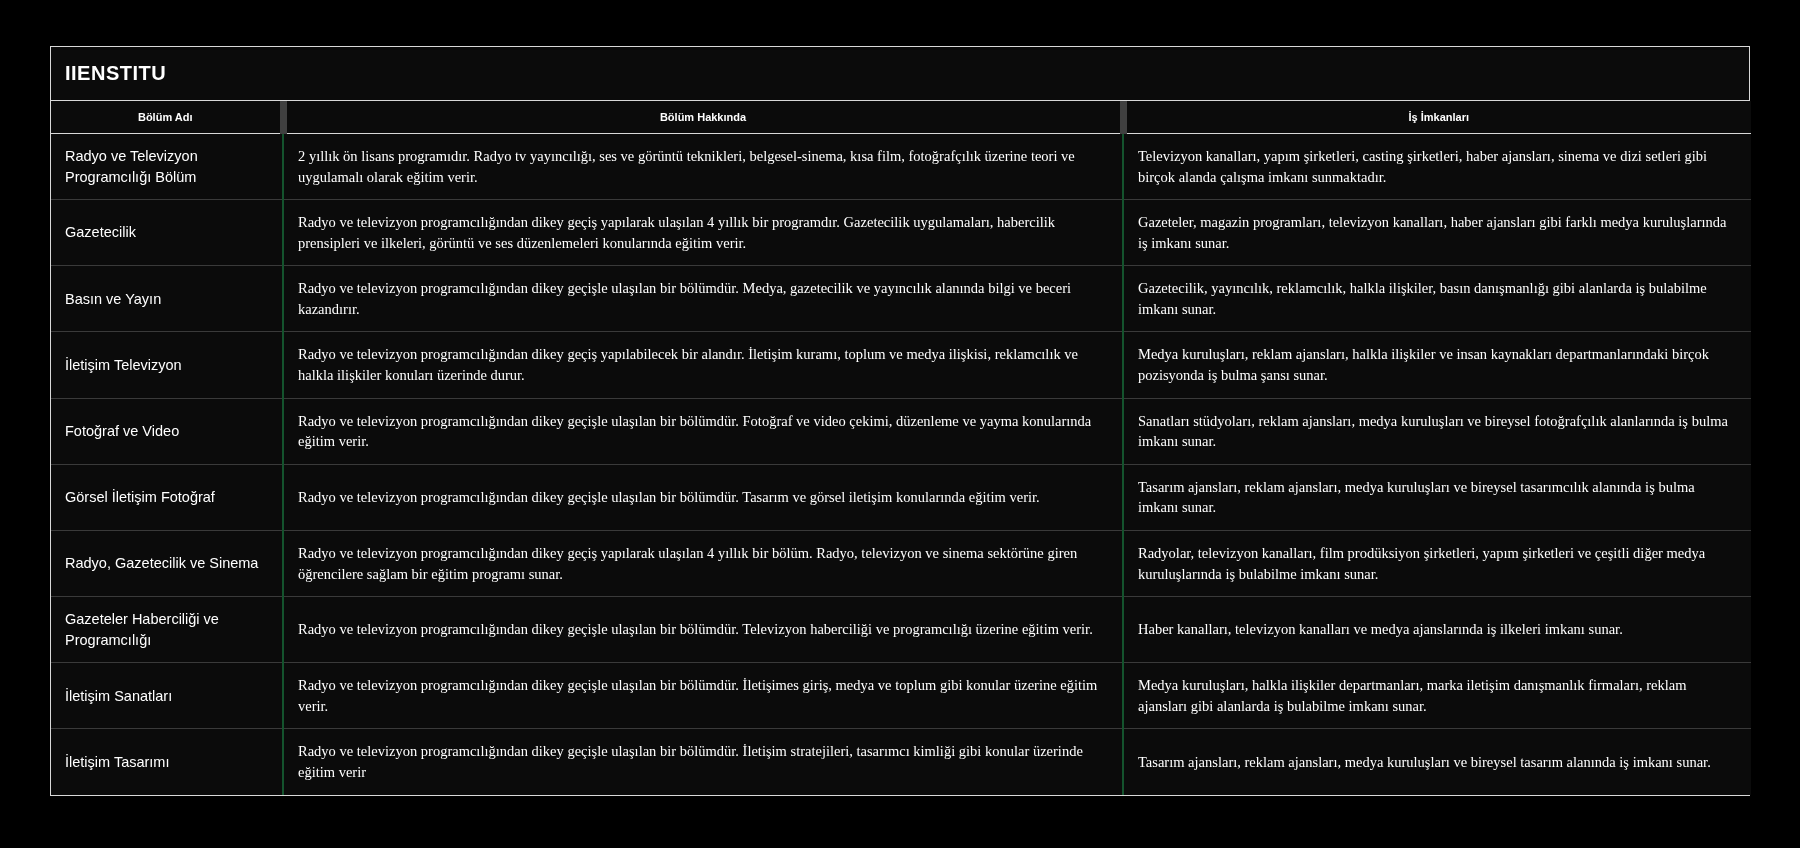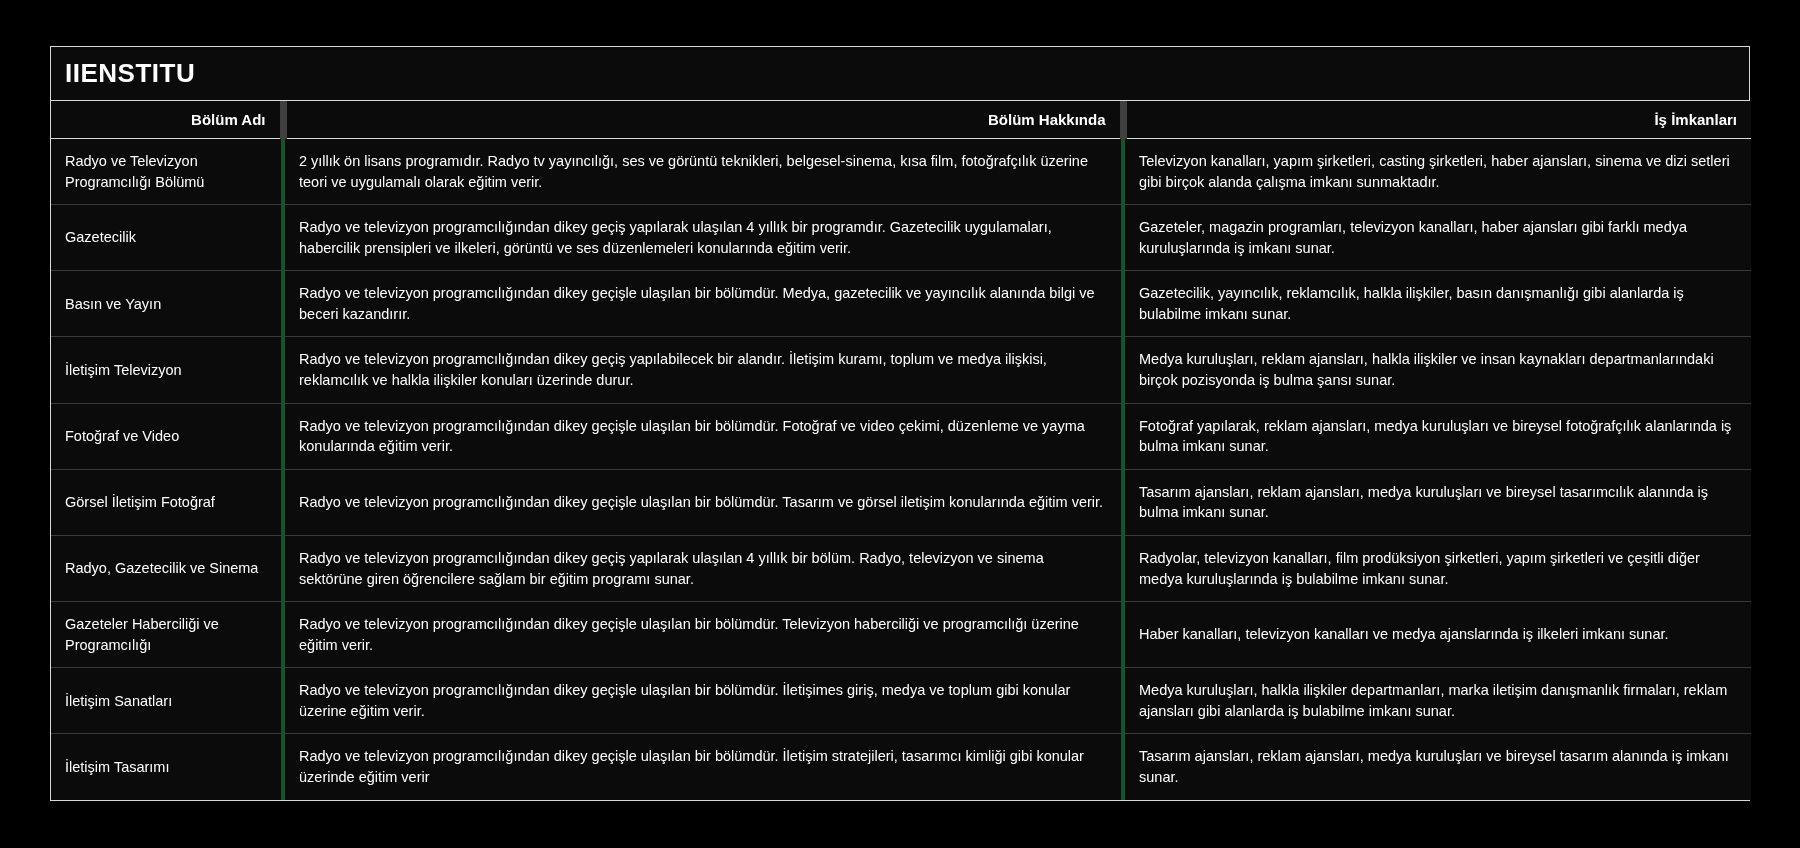--- a/index.html
+++ b/index.html
@@ -29,33 +29,33 @@
   .brand-bar {
     height: 54px;
     display: flex;
     align-items: center;
     padding: 0 14px;
     border-bottom: 1px solid #d9d9d9;
     box-sizing: border-box;
   }
   .brand-title {
     color: #ffffff;
-    font-size: 26px;
+    font-size: 20px;
     font-weight: bold;
     letter-spacing: 0.5px;
   }
   table.main {
     width: 100%;
     border-collapse: collapse;
     table-layout: fixed;
   }
   table.main th {
-    text-align: right;
+    text-align: center;
     color: #ffffff;
-    font-size: 15px;
+    font-size: 11px;
     font-weight: bold;
     padding: 10px 14px;
     background: #0b0b0b;
     border-bottom: 1px solid #d9d9d9;
     vertical-align: middle;
   }
   table.main td {
     color: #ffffff;
     font-size: 14.5px;
     line-height: 1.42;
@@ -64,21 +64,22 @@
     border-bottom: 1px solid #3a3a3a;
     background: #0b0b0b;
   }
   table.main tr:last-child td {
     border-bottom: none;
   }
   col.c1 { width: 232px; }
   col.c2 { width: 840px; }
   col.c3 { width: 628px; }
   td.col-sep-left {
-    border-left: 4px solid #14532d;
+    border-left: 2px solid #14532d;
+    font-family: Liberation Serif, serif;
   }
   th.col-sep-left {
     border-left: 7px solid #404040;
   }
   .cell-name { white-space: normal; }
 </style>
 </head>
 <body>
 
 <div class="page">
@@ -96,21 +97,21 @@
       </colgroup>
       <thead>
         <tr>
           <th>Bölüm Adı</th>
           <th class="col-sep-left">Bölüm Hakkında</th>
           <th class="col-sep-left">İş İmkanları</th>
         </tr>
       </thead>
       <tbody>
         <tr>
-          <td class="cell-name">Radyo ve Televizyon Programcılığı Bölümü</td>
+          <td class="cell-name">Radyo ve Televizyon Programcılığı Bölüm</td>
           <td class="col-sep-left">2 yıllık ön lisans programıdır. Radyo tv yayıncılığı, ses ve görüntü teknikleri, belgesel-sinema, kısa film, fotoğrafçılık üzerine teori ve uygulamalı olarak eğitim verir.</td>
           <td class="col-sep-left">Televizyon kanalları, yapım şirketleri, casting şirketleri, haber ajansları, sinema ve dizi setleri gibi birçok alanda çalışma imkanı sunmaktadır.</td>
         </tr>
         <tr>
           <td class="cell-name">Gazetecilik</td>
           <td class="col-sep-left">Radyo ve televizyon programcılığından dikey geçiş yapılarak ulaşılan 4 yıllık bir programdır. Gazetecilik uygulamaları, habercilik prensipleri ve ilkeleri, görüntü ve ses düzenlemeleri konularında eğitim verir.</td>
           <td class="col-sep-left">Gazeteler, magazin programları, televizyon kanalları, haber ajansları gibi farklı medya kuruluşlarında iş imkanı sunar.</td>
         </tr>
         <tr>
           <td class="cell-name">Basın ve Yayın</td>
@@ -118,21 +119,21 @@
           <td class="col-sep-left">Gazetecilik, yayıncılık, reklamcılık, halkla ilişkiler, basın danışmanlığı gibi alanlarda iş bulabilme imkanı sunar.</td>
         </tr>
         <tr>
           <td class="cell-name">İletişim Televizyon</td>
           <td class="col-sep-left">Radyo ve televizyon programcılığından dikey geçiş yapılabilecek bir alandır. İletişim kuramı, toplum ve medya ilişkisi, reklamcılık ve halkla ilişkiler konuları üzerinde durur.</td>
           <td class="col-sep-left">Medya kuruluşları, reklam ajansları, halkla ilişkiler ve insan kaynakları departmanlarındaki birçok pozisyonda iş bulma şansı sunar.</td>
         </tr>
         <tr>
           <td class="cell-name">Fotoğraf ve Video</td>
           <td class="col-sep-left">Radyo ve televizyon programcılığından dikey geçişle ulaşılan bir bölümdür. Fotoğraf ve video çekimi, düzenleme ve yayma konularında eğitim verir.</td>
-          <td class="col-sep-left">Fotoğraf yapılarak, reklam ajansları, medya kuruluşları ve bireysel fotoğrafçılık alanlarında iş bulma imkanı sunar.</td>
+          <td class="col-sep-left">Sanatları stüdyoları, reklam ajansları, medya kuruluşları ve bireysel fotoğrafçılık alanlarında iş bulma imkanı sunar.</td>
         </tr>
         <tr>
           <td class="cell-name">Görsel İletişim Fotoğraf</td>
           <td class="col-sep-left">Radyo ve televizyon programcılığından dikey geçişle ulaşılan bir bölümdür. Tasarım ve görsel iletişim konularında eğitim verir.</td>
           <td class="col-sep-left">Tasarım ajansları, reklam ajansları, medya kuruluşları ve bireysel tasarımcılık alanında iş bulma imkanı sunar.</td>
         </tr>
         <tr>
           <td class="cell-name">Radyo, Gazetecilik ve Sinema</td>
           <td class="col-sep-left">Radyo ve televizyon programcılığından dikey geçiş yapılarak ulaşılan 4 yıllık bir bölüm. Radyo, televizyon ve sinema sektörüne giren öğrencilere sağlam bir eğitim programı sunar.</td>
           <td class="col-sep-left">Radyolar, televizyon kanalları, film prodüksiyon şirketleri, yapım şirketleri ve çeşitli diğer medya kuruluşlarında iş bulabilme imkanı sunar.</td>

